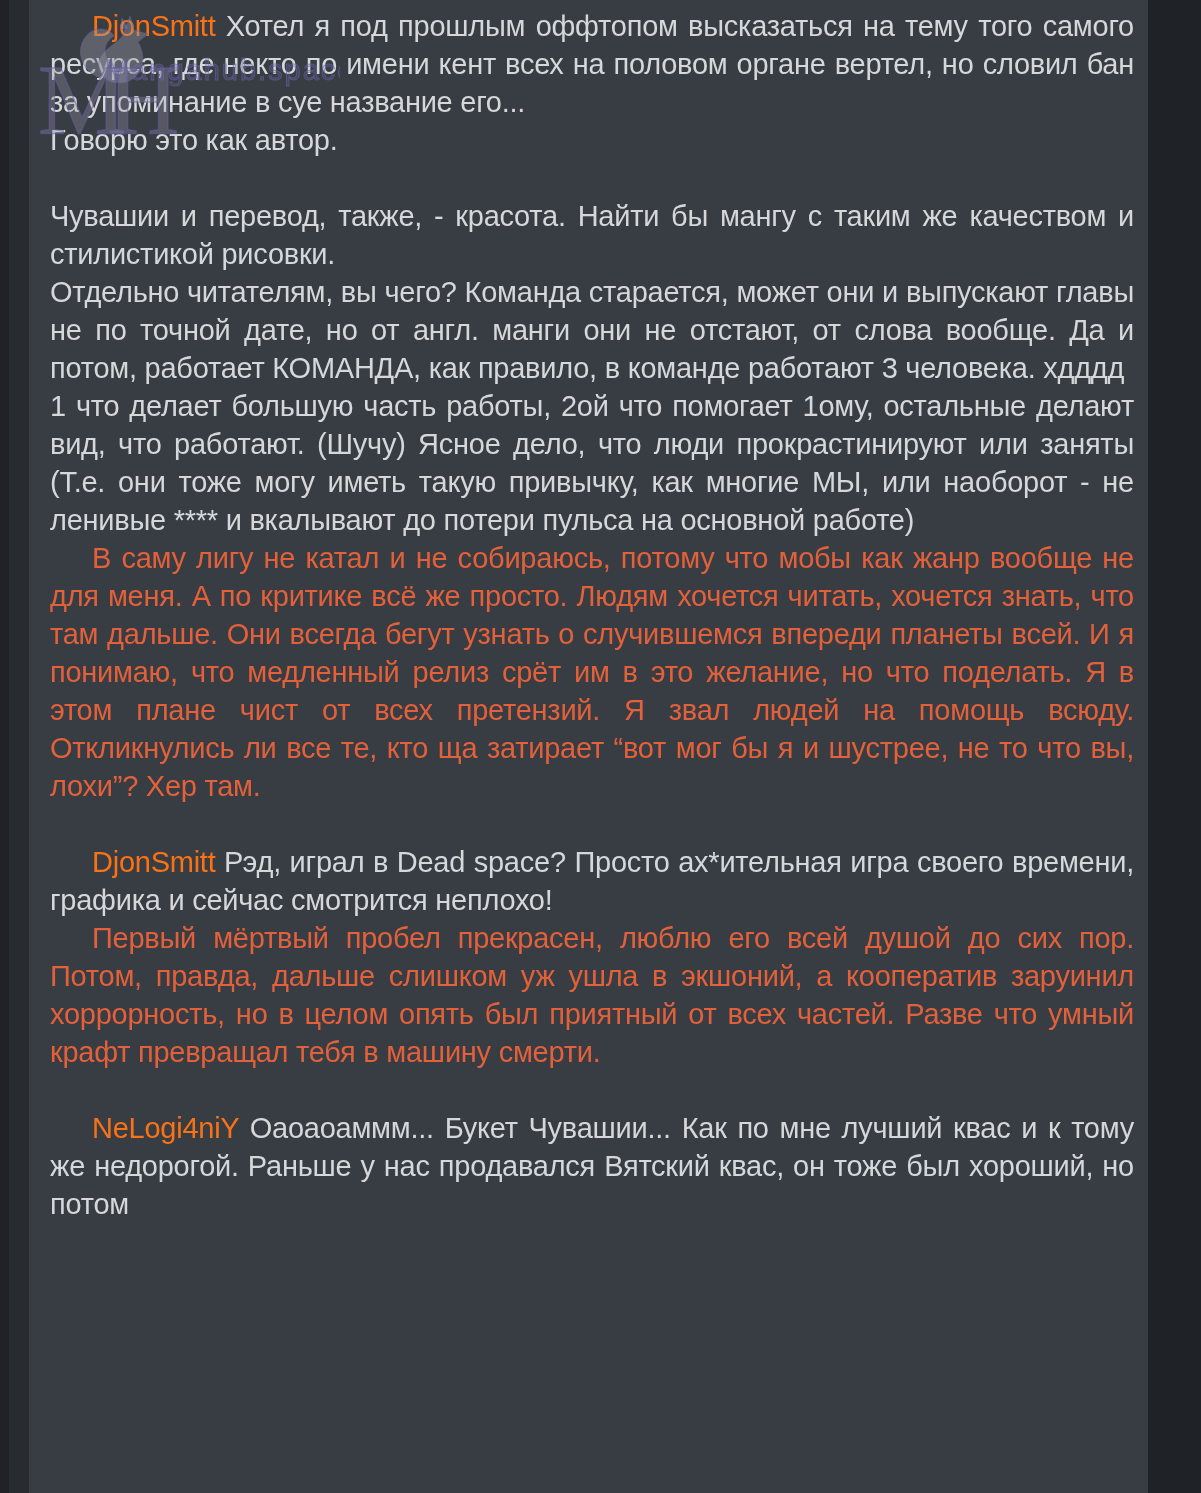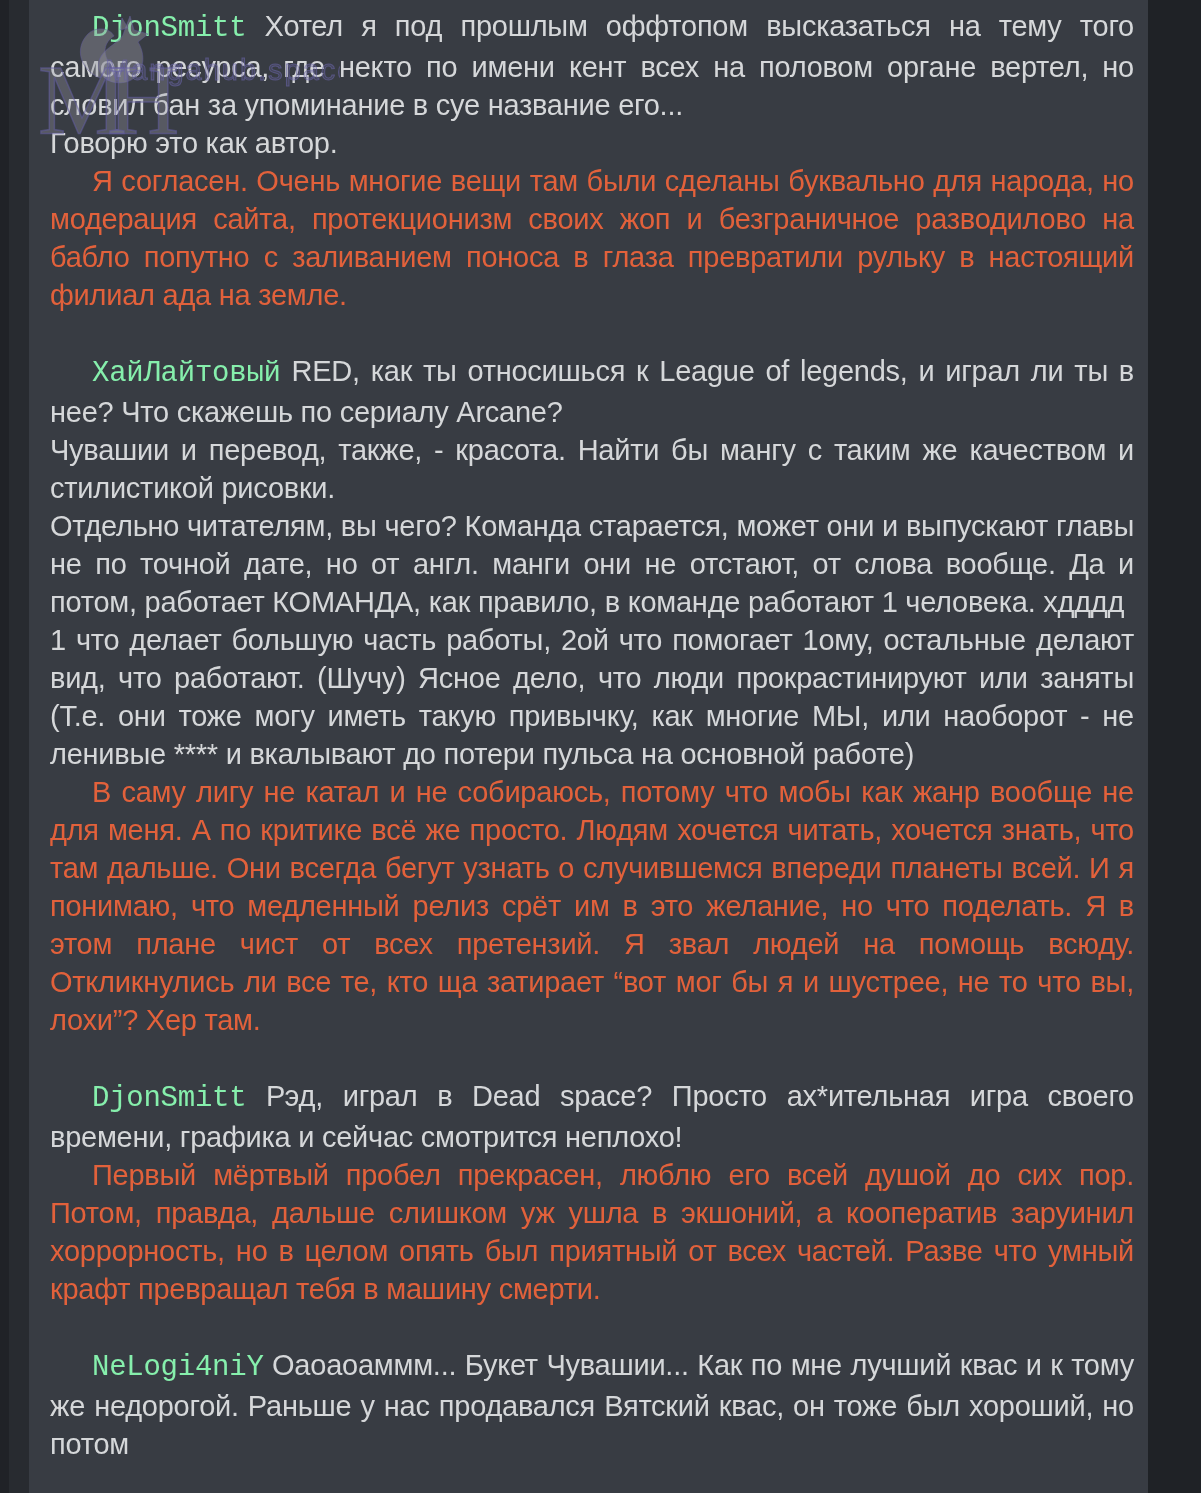--- a/index.html
+++ b/index.html
@@ -34,21 +34,21 @@
   .content p {
     margin: 0;
     font-size: 29px;
     line-height: 38px;
     letter-spacing: -0.25px;
     text-align: justify;
     color: #d5d7d9;
   }
   .content p.lead { text-indent: 42px; }
   .content p.a { color: #e2613b; }
-  .username { color: #86efac; font-family: Liberation Mono, monospace; }
+  .username { color: #f97316; }
   .watermark {
     position: absolute; left: 30px; top: 8px;
     width: 310px; height: 160px;
     pointer-events: none;
   }
   .wm-mono {
     font-family: "Liberation Serif", serif;
     font-size: 100px;
     fill: rgba(160,160,172,0.30);
     stroke: rgba(99,92,160,0.55);
@@ -76,30 +76,26 @@
   <div class="edge-left-outer"></div>
   <div class="edge-left-inner"></div>
 
   <div class="content">
     <div id="blocks">
   <section class="block">
     <div>
             <p class="q lead"><span class="username">DjonSmitt</span> Хотел я под прошлым оффтопом высказаться на тему того самого ресурса, где некто по имени кент всех на половом органе вертел, но словил бан за упоминание в суе название его...</p>
             <p class="q">Говорю это как автор.</p>
           </div>
-    <div>
-            <p class="a lead">Я согласен. Очень многие вещи там были сделаны буквально для народа, но модерация сайта, протекционизм своих жоп и безграничное разводилово на бабло попутно с заливанием поноса в глаза превратили рульку в настоящий филиал ада на земле.</p>
-          </div>
   </section>
 
   <section class="block">
     <div>
-            <p class="q lead"><span class="username">ХайЛайтовый</span> RED, как ты относишься к League of legends, и играл ли ты в нее? Что скажешь по сериалу Arcane?</p>
             <p class="q">Чувашии и перевод, также, - красота. Найти бы мангу с таким же качеством и стилистикой рисовки.</p>
-            <p class="q">Отдельно читателям, вы чего? Команда старается, может они и выпускают главы не по точной дате, но от англ. манги они не отстают, от слова вообще. Да и потом, работает КОМАНДА, как правило, в команде работают 1 человека. хдддд</p>
+            <p class="q">Отдельно читателям, вы чего? Команда старается, может они и выпускают главы не по точной дате, но от англ. манги они не отстают, от слова вообще. Да и потом, работает КОМАНДА, как правило, в команде работают 3 человека. хдддд</p>
             <p class="q">1 что делает большую часть работы, 2ой что помогает 1ому, остальные делают вид, что работают. (Шучу) Ясное дело, что люди прокрастинируют или заняты (Т.е. они тоже могу иметь такую привычку, как многие МЫ, или наоборот - не ленивые **** и вкалывают до потери пульса на основной работе)</p>
           </div>
     <div>
             <p class="a lead">В саму лигу не катал и не собираюсь, потому что мобы как жанр вообще не для меня. А по критике всё же просто. Людям хочется читать, хочется знать, что там дальше. Они всегда бегут узнать о случившемся впереди планеты всей. И я понимаю, что медленный релиз срёт им в это желание, но что поделать. Я в этом плане чист от всех претензий. Я звал людей на помощь всюду. Откликнулись ли все те, кто ща затирает “вот мог бы я и шустрее, не то что вы, лохи”? Хер там.</p>
           </div>
   </section>
 
   <section class="block">
     <div>
             <p class="q lead"><span class="username">DjonSmitt</span> Рэд, играл в Dead space? Просто ах*ительная игра своего времени, графика и сейчас смотрится неплохо!</p>

